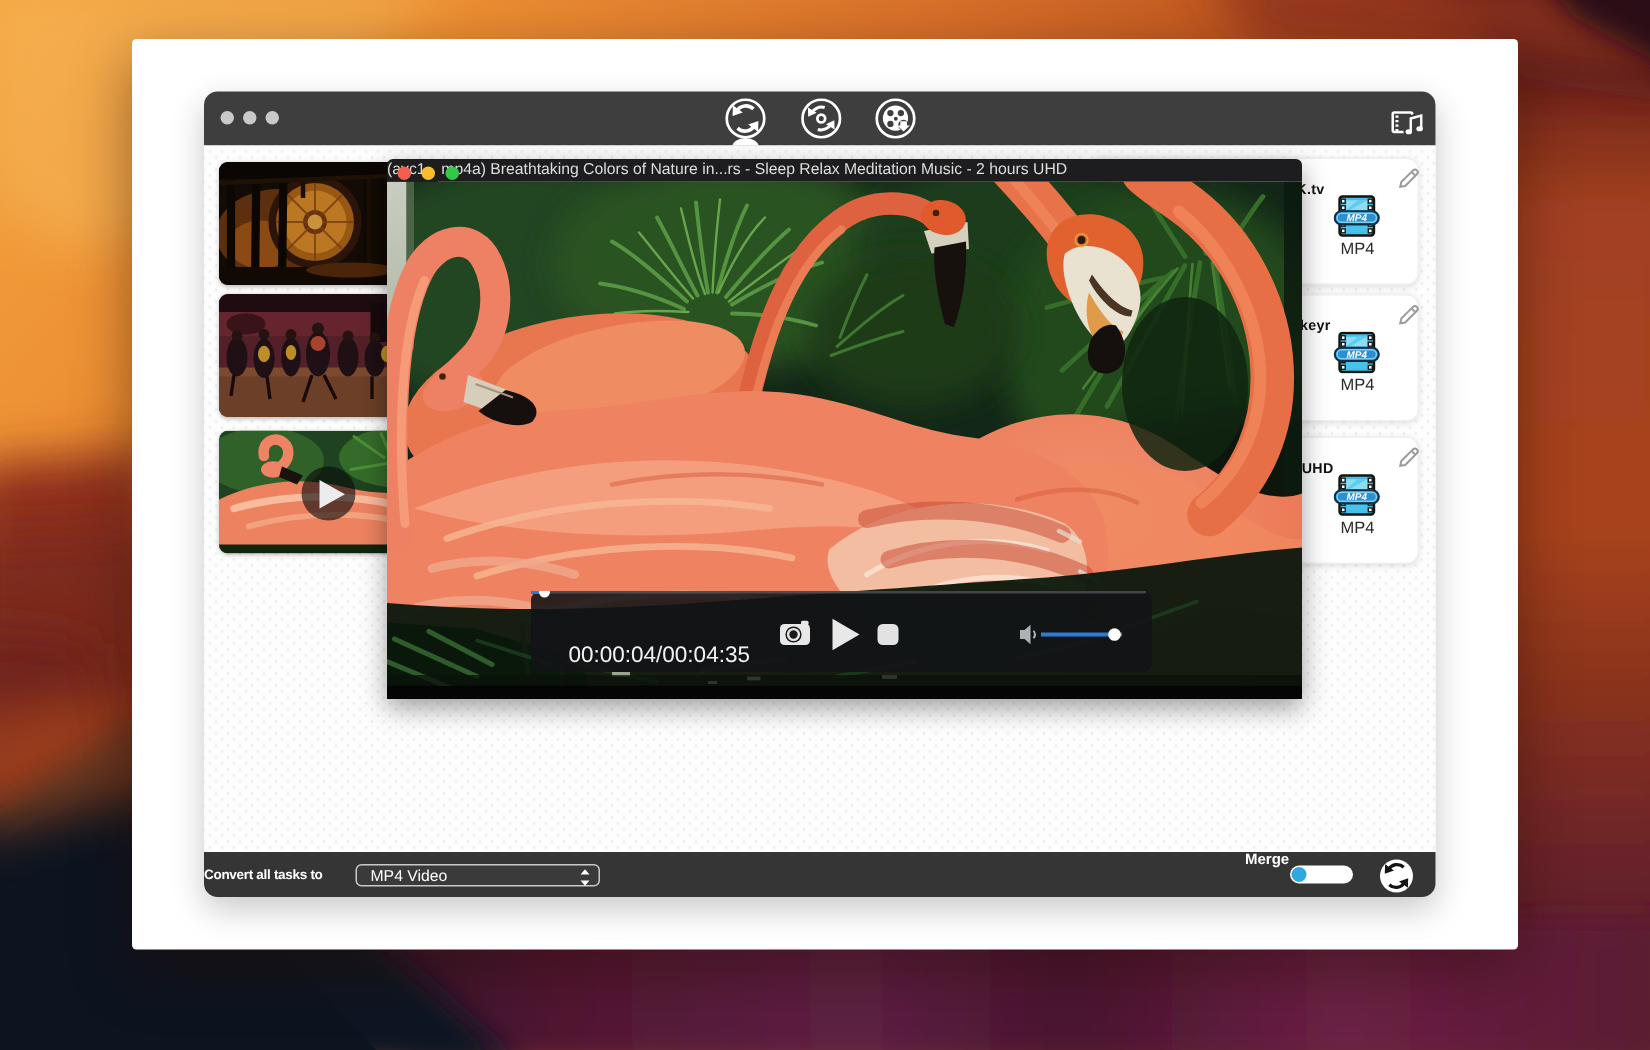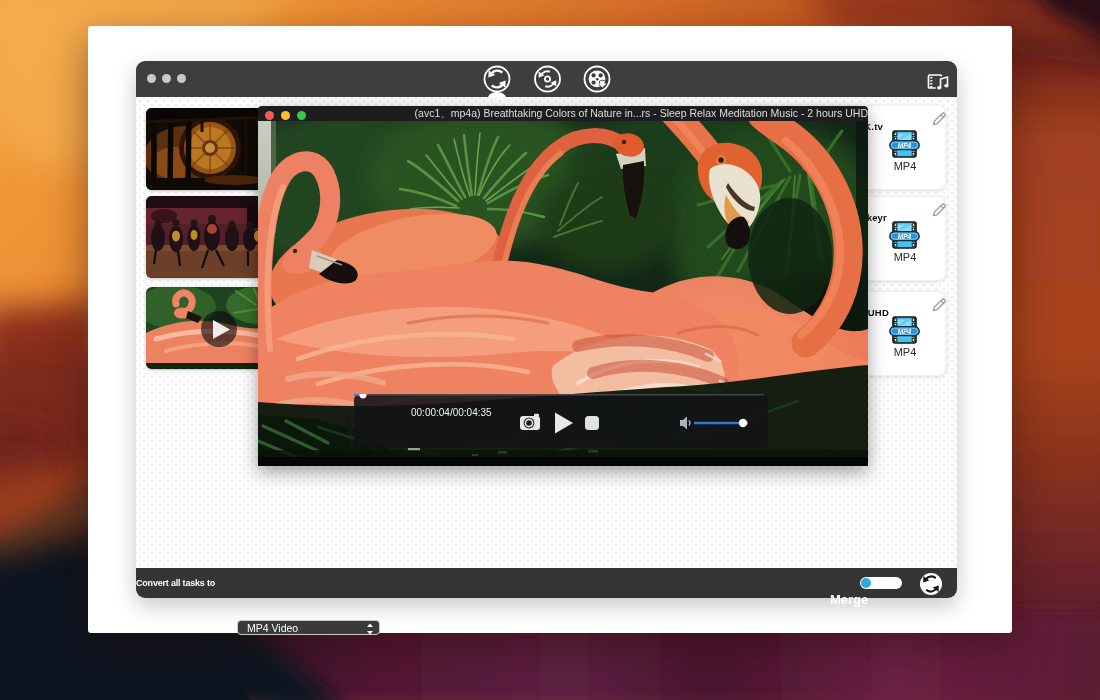--- a/index.html
+++ b/index.html
@@ -47,29 +47,29 @@
   .rmp4label { position:absolute; left:148px; top:54px; width:60px; text-align:center; font-size:11px; color:#2b2b2b; }
   .rpencil { position:absolute; left:204px; top:5px; }
   .rbadge { position:absolute; left:162px; top:24px; }
   .player {
     position:absolute; left:122px; top:9px; width:610px; height:360px;
     box-shadow:0 6px 18px rgba(0,0,0,0.38); border-radius:4px 4px 0 0;
   }
   .ptitle {
     position:absolute; left:0; top:0; width:610px; height:15px;
     background:#1d1d1f; border-radius:4px 4px 0 0;
-    color:#dededd; font-size:10.5px; text-align:right; line-height:15px;
+    color:#dededd; font-size:10.5px; text-align:left; line-height:15px;
   }
   .plight { position:absolute; top:5px; width:9px; height:9px; border-radius:50%; }
   .pvideo { position:absolute; left:0; top:15px; width:610px; height:345px; background:#122a14; overflow:hidden;}
   .pcontrols {
     position:absolute; left:96px; top:273px; width:414px; height:54px;
     background:rgba(18,19,22,0.88); border-radius:6px;
   }
-  .ptime { position:absolute; left:25px; top:13px; font-size:10px; color:#f2f2f2; letter-spacing:0px;margin-left:32px; }
+  .ptime { position:absolute; left:25px; top:34px; font-size:15px; color:#f2f2f2; letter-spacing:0px; }
   .seltext { position:absolute; font-size:11px; color:#fff; }
   .convbtn {
     position:absolute; left:784px; top:5px; width:22px; height:22px; border-radius:50%;
     background:#fff;
   }
 </style>
 </head>
 <body>
 <div class="wall"><svg width="1100" height="700" viewBox="0 0 1100 700">
   <defs>
@@ -584,28 +584,28 @@
             <line x1="340" y1="29" x2="389" y2="29" stroke="#2d7bd6" stroke-width="2.6"></line>
             <line x1="389" y1="29" x2="394" y2="29" stroke="#777" stroke-width="2.6"></line>
             <circle cx="389" cy="29" r="4.2" fill="#fff"></circle>
           </svg>
         </div>
       </div>
     </div>
   </div>
   <div class="bottombar">
     <div class="seltext" style="left:0; top:10px; font-weight:bold; font-size:9px; letter-spacing:-0.2px;">Convert all tasks to</div>
-    <div style="position:absolute; left:101px; top:8px; width:143px; height:15px; border:1px solid #c9c9c9; border-radius:4px; background:#3a3a3a;margin-top:44px;">
+    <div style="position:absolute; left:101px; top:8px; width:163px; height:15px; border:1px solid #c9c9c9; border-radius:4px; background:#3a3a3a;">
       <div style="position:absolute; left:9px; top:1px; font-size:10.5px; color:#fff;">MP4 Video</div>
       <svg width="8" height="12" style="position:absolute; right:5px; top:2px;">
         <path d="M 4 0.5 L 7 4 L 1 4 Z" fill="#fff"></path>
         <path d="M 4 11.5 L 7 8 L 1 8 Z" fill="#fff"></path>
       </svg>
     </div>
-    <div class="seltext" style="left:694px; top:24px; font-weight:bold; font-size:13px;">Merge</div>
+    <div class="seltext" style="left:694px; top:0; font-weight:bold; font-size:10px;">Merge</div>
     <div style="position:absolute; left:724px; top:9px; width:42px; height:12px; background:#fff; border-radius:6px;">
       <div style="position:absolute; left:1px; top:1px; width:10px; height:10px; border-radius:50%; background:#2ea8e0;"></div>
     </div>
     <div class="convbtn">
       <svg width="22" height="22" viewBox="0 0 22 22">
         <g stroke="#141414" stroke-width="2.2" fill="none">
           <path d="M 5.8 6.5 A 6.5 6.5 0 0 1 15.8 5.2"></path>
           <path d="M 16.2 15.5 A 6.5 6.5 0 0 1 6.2 16.8"></path>
         </g>
         <g fill="#141414">

